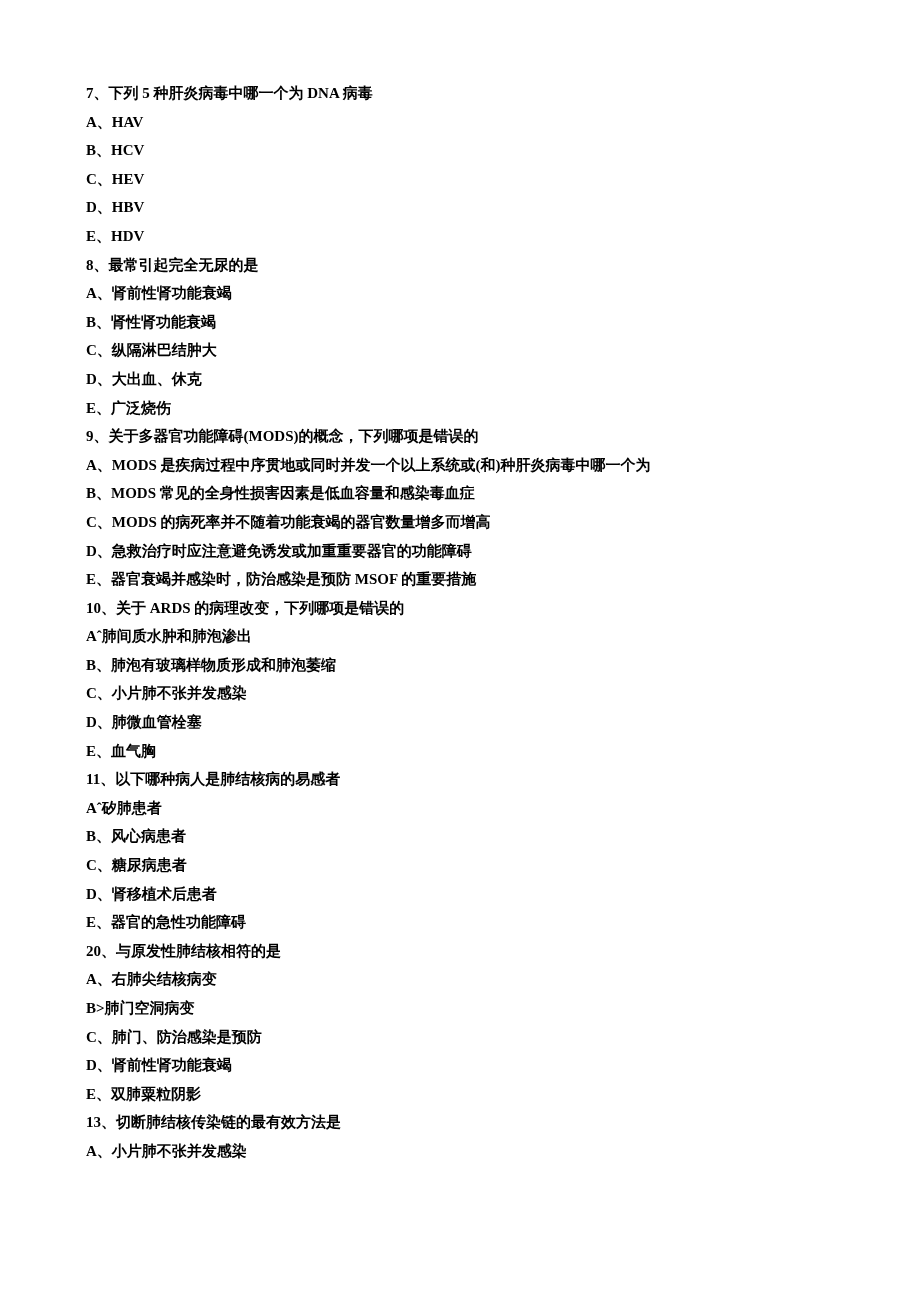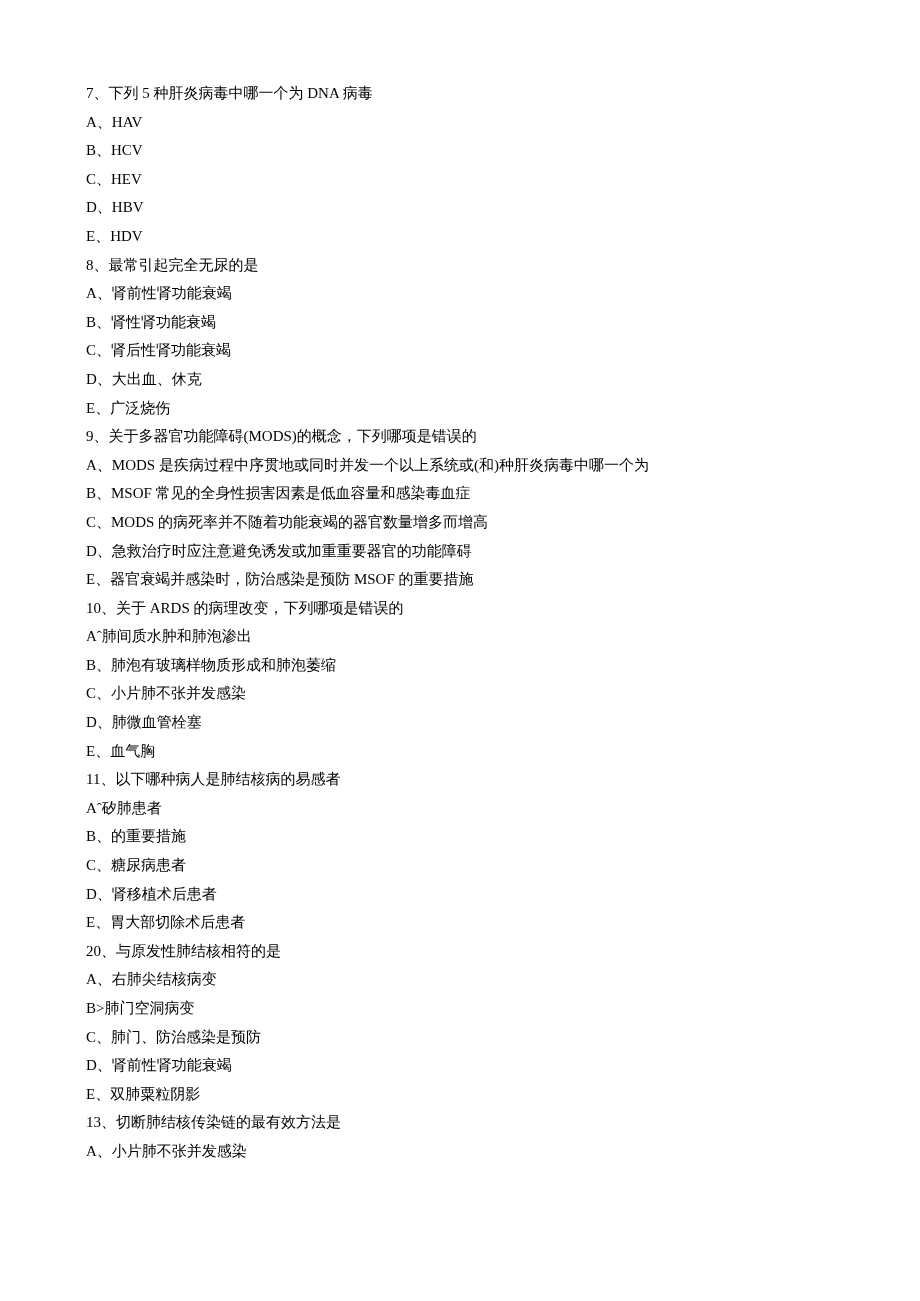--- a/index.html
+++ b/index.html
@@ -13,59 +13,60 @@
     font-family: "SimSun", "宋体", serif;
     font-size: 15px;
     color: #000;
     line-height: 1.0;
     box-sizing: border-box;
     padding: 86px 0 0 86px;
   }
   .line {
     margin: 0 0 13.6px 0;
     white-space: pre;
+    font-weight: bold;
   }
 </style>
 </head>
 <body>
 
 <p class="line">7、下列 5 种肝炎病毒中哪一个为 DNA 病毒</p>
 <p class="line">A、HAV</p>
 <p class="line">B、HCV</p>
 <p class="line">C、HEV</p>
 <p class="line">D、HBV</p>
 <p class="line">E、HDV</p>
 
 <p class="line">8、最常引起完全无尿的是</p>
 <p class="line">A、肾前性肾功能衰竭</p>
 <p class="line">B、肾性肾功能衰竭</p>
-<p class="line">C、肾后性肾功能衰竭</p>
+<p class="line">C、纵隔淋巴结肿大</p>
 <p class="line">D、大出血、休克</p>
 <p class="line">E、广泛烧伤</p>
 
 <p class="line">9、关于多器官功能障碍(MODS)的概念，下列哪项是错误的</p>
 <p class="line">A、MODS 是疾病过程中序贯地或同时并发一个以上系统或(和)种肝炎病毒中哪一个为</p>
-<p class="line">B、MSOF 常见的全身性损害因素是低血容量和感染毒血症</p>
+<p class="line">B、MODS 常见的全身性损害因素是低血容量和感染毒血症</p>
 <p class="line">C、MODS 的病死率并不随着功能衰竭的器官数量增多而增高</p>
 <p class="line">D、急救治疗时应注意避免诱发或加重重要器官的功能障碍</p>
 <p class="line">E、器官衰竭并感染时，防治感染是预防 MSOF 的重要措施</p>
 
 <p class="line">10、关于 ARDS 的病理改变，下列哪项是错误的</p>
 <p class="line">Aˆ肺间质水肿和肺泡渗出</p>
 <p class="line">B、肺泡有玻璃样物质形成和肺泡萎缩</p>
 <p class="line">C、小片肺不张并发感染</p>
 <p class="line">D、肺微血管栓塞</p>
 <p class="line">E、血气胸</p>
 
 <p class="line">11、以下哪种病人是肺结核病的易感者</p>
 <p class="line">Aˆ矽肺患者</p>
-<p class="line">B、的重要措施</p>
+<p class="line">B、风心病患者</p>
 <p class="line">C、糖尿病患者</p>
 <p class="line">D、肾移植术后患者</p>
-<p class="line">E、胃大部切除术后患者</p>
+<p class="line">E、器官的急性功能障碍</p>
 
 <p class="line">20、与原发性肺结核相符的是</p>
 <p class="line">A、右肺尖结核病变</p>
 <p class="line">B&gt;肺门空洞病变</p>
 <p class="line">C、肺门、防治感染是预防</p>
 <p class="line">D、肾前性肾功能衰竭</p>
 <p class="line">E、双肺粟粒阴影</p>
 
 <p class="line">13、切断肺结核传染链的最有效方法是</p>
 <p class="line">A、小片肺不张并发感染</p>

